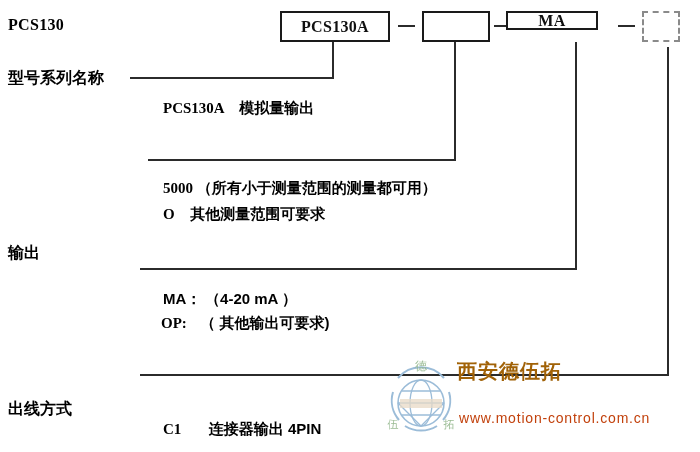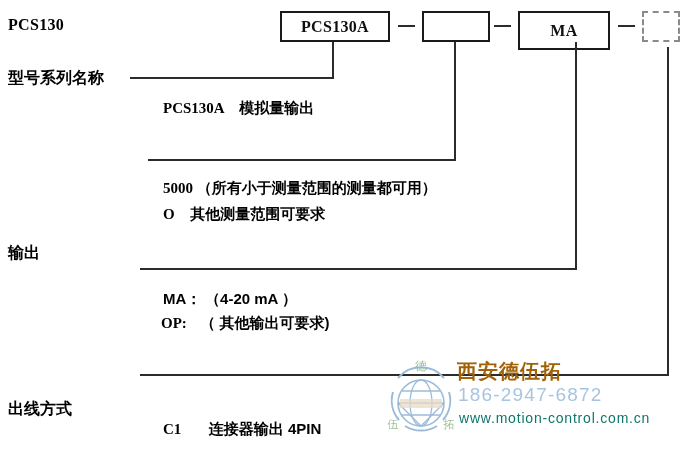--- a/index.html
+++ b/index.html
@@ -110,21 +110,21 @@
     color: #a8c4e0;
     letter-spacing: 1.2px;
     white-space: nowrap;
   }
   .wm-url {
     position: absolute;
     left: 74px;
     top: 54px;
     font-family: "Liberation Sans", "DejaVu Sans", sans-serif;
     font-size: 14px;
-    color: #0f766e;
+    color: #c2410c;
     letter-spacing: 0.8px;
     white-space: nowrap;
   }
   .wm-logo {
     position: absolute;
     left: 0px;
     top: 2px;
     width: 72px;
     height: 80px;
   }
@@ -137,21 +137,21 @@
   <div class="series-title" style="left:8px; top:16px;">PCS130</div>
 
   <div class="code-box" style="left:280px; top:11px; width:110px; height:31px;">PCS130A</div>
 
   <div class="dash-sep" style="left:398px; top:25px;"></div>
 
   <div class="code-box" style="left:422px; top:11px; width:68px; height:31px;"></div>
 
   <div class="dash-sep" style="left:494px; top:25px;"></div>
 
-  <div class="code-box" style="left:518px; top:11px; width:92px; height:39px;">MA</div>
+  <div class="code-box" style="left:506px; top:11px; width:92px; height:19px;">MA</div>
 
   <div class="dash-sep" style="left:618px; top:25px;"></div>
 
   <div class="code-box dashed" style="left:642px; top:11px; width:38px; height:31px;"></div>
 
   <div class="vline" style="left:332px; top:42px; height:37px;"></div>
   <div class="hline" style="left:130px; top:77px; width:204px;"></div>
 
   <div class="vline" style="left:454px; top:42px; height:119px;"></div>
   <div class="hline" style="left:148px; top:159px; width:308px;"></div>
@@ -222,17 +222,16 @@
       <path d="M13 45 L36 68 L59 45" fill="none" stroke="#9bbcd8" stroke-width="1.3"></path>
 
       <rect x="15" y="41" width="42" height="9" fill="#e8d9c6" opacity="0.75"></rect>
 
       <text x="36" y="12" font-family="'Liberation Sans', sans-serif" font-size="12" fill="#8fb488" text-anchor="middle" opacity="0.9">德</text>
       <text x="8" y="70" font-family="'Liberation Sans', sans-serif" font-size="11" fill="#8fb488" text-anchor="middle" opacity="0.9">伍</text>
       <text x="64" y="70" font-family="'Liberation Sans', sans-serif" font-size="11" fill="#8fb488" text-anchor="middle" opacity="0.9">拓</text>
     </svg>
 
     <div class="wm-brand">西安德伍拓</div>
-    <div class="wm-phone">186-2947-6872</div>
     <div class="wm-url">www.motion-control.com.cn</div>
   </div>
 
 </div>
 
 </body></html>

